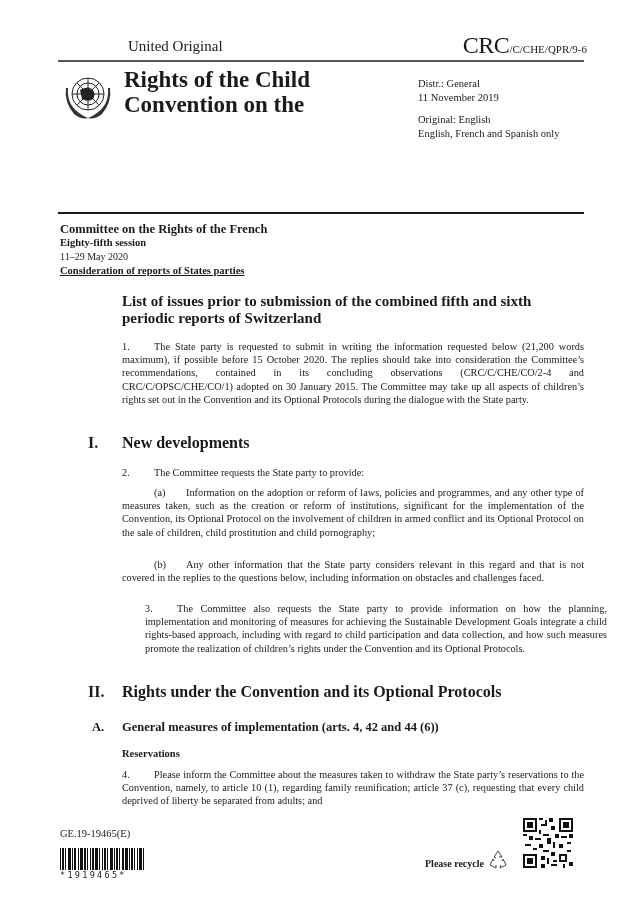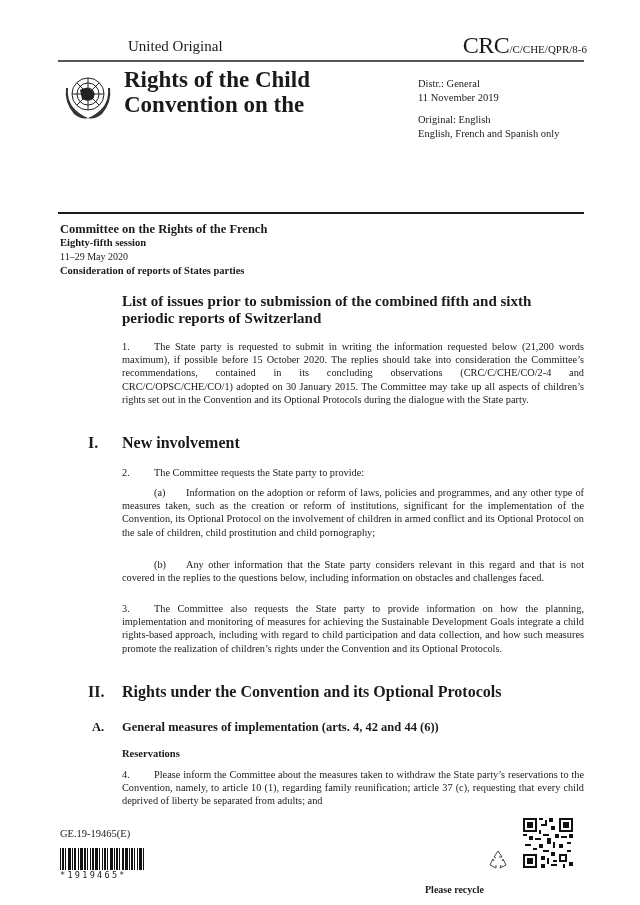--- a/index.html
+++ b/index.html
@@ -17,48 +17,48 @@
   .title { left:124px; top:67px; font-size:23px; font-weight:bold; line-height:25px; }
   .distr { left:418px; top:77px; font-size:10.5px; line-height:14px; }
   .orig { left:418px; top:113px; font-size:10.5px; line-height:14px; }
 
   .rule-mid { left:58px; top:212px; width:526px; height:2px; background:#1a1a1a; }
 
   .committee { left:60px; top:222px; line-height:14px; }
   .committee .c1 { font-size:12.5px; font-weight:bold; }
   .committee .c2 { font-size:10.5px; font-weight:bold; }
   .committee .c3 { font-size:10px; }
-  .committee .c4 { font-size:10.5px; font-weight:bold; }
+  .committee .c4 { font-size:10.5px; font-weight:bold;text-decoration:underline; }
 
   .doc-title { left:122px; top:293px; width:430px; font-size:15px; font-weight:bold; line-height:17px; }
 
   .para { left:122px; width:462px; font-size:10.3px; line-height:13.2px; text-align:justify; }
   .num { display:inline-block; width:32px; }
   .subnum { display:inline-block; padding-left:32px; width:32px; }
 
   .h1 { left:88px; font-size:16px; font-weight:bold; }
   .h1 .rn { display:inline-block; width:34px; }
   .h2 { left:92px; font-size:12.5px; font-weight:bold; }
   .h2 .rn { display:inline-block; width:30px; }
   .h3 { left:122px; font-size:10.5px; font-weight:bold; }
 
   
   .job { left:60px; top:828px; font-size:10.5px; }
   .barcode { left:60px; top:848px; width:94px; height:22px; display:flex; gap:0; }
   .barcode span { display:block; height:100%; background:#111; }
   .barcode-num { left:60px; top:870px; font-family:"DejaVu Sans Mono", monospace; font-size:8.5px; letter-spacing:2.3px; }
-  .recycle-text { left:425px; top:884px; font-size:10px; font-weight:bold; }
+  .recycle-text { left:425px; top:858px; font-size:10px; font-weight:bold; }
   .recycle-icon { left:486px; top:848px; width:24px; height:24px; }
   .qr { left:523px; top:818px; width:50px; height:50px; }
 </style>
 </head>
 <body>
 
 <div class="abs un-name">United Original</div>
-<div class="abs symbol"><span>CRC</span><span class="sub">/C/CHE/QPR/8-6</span></div>
+<div class="abs symbol"><span>CRC</span><span class="sub">/C/CHE/QPR/9-6</span></div>
 <div class="abs rule-top"></div>
 
 <div class="abs logo">
   <svg width="56" height="56" viewBox="0 0 56 56">
     <g fill="none" stroke="#222" stroke-width="1">
       <circle cx="28" cy="26" r="16"></circle>
       <circle cx="28" cy="26" r="11"></circle>
       <circle cx="28" cy="26" r="6"></circle>
       <line x1="12" y1="26" x2="44" y2="26"></line>
       <line x1="28" y1="10" x2="28" y2="42"></line>
@@ -92,36 +92,36 @@
   <div class="c4">Consideration of reports of States parties</div>
 </div>
 
 <div class="abs doc-title">List of issues prior to submission of the combined fifth and sixth periodic reports of Switzerland</div>
 
 <div class="abs para" style="top:340px;">
   <span class="num">1.</span><span>The State party is requested to submit in writing the information requested below (21,200 words maximum), if possible before 15 October 2020. The replies should take into consideration the Committee’s recommendations, contained in its concluding observations (CRC/C/CHE/CO/2-4 and CRC/C/OPSC/CHE/CO/1) adopted on 30 January 2015. The Committee may take up all aspects of children’s rights set out in the Convention and its Optional Protocols during the dialogue with the State party.</span>
 </div>
 
 <div class="abs h1" style="top:434px;">
-  <span class="rn">I.</span><span>New involvement</span>
+  <span class="rn">I.</span><span>New developments</span>
 </div>
 
 <div class="abs para" style="top:466px;">
   <span class="num">2.</span><span>The Committee requests the State party to provide:</span>
 </div>
 
 <div class="abs para" style="top:486px;">
   <span class="subnum">(a)</span><span>Information on the adoption or reform of laws, policies and programmes, and any other type of measures taken, such as the creation or reform of institutions, significant for the implementation of the Convention, its Optional Protocol on the involvement of children in armed conflict and its Optional Protocol on the sale of children, child prostitution and child pornography;</span>
 </div>
 
 <div class="abs para" style="top:558px;">
   <span class="subnum">(b)</span><span>Any other information that the State party considers relevant in this regard and that is not covered in the replies to the questions below, including information on obstacles and challenges faced.</span>
 </div>
 
-<div class="abs para" style="top:602px;">
+<div class="abs para" style="top:602px;margin-left:23px;">
   <span class="num">3.</span><span>The Committee also requests the State party to provide information on how the planning, implementation and monitoring of measures for achieving the Sustainable Development Goals integrate a child rights-based approach, including with regard to child participation and data collection, and how such measures promote the realization of children’s rights under the Convention and its Optional Protocols.</span>
 </div>
 
 <div class="abs h1" style="top:683px;">
   <span class="rn">II.</span><span>Rights under the Convention and its Optional Protocols</span>
 </div>
 
 <div class="abs h2" style="top:720px;">
   <span class="rn">A.</span><span>General measures of implementation (arts. 4, 42 and 44 (6))</span>
 </div>

